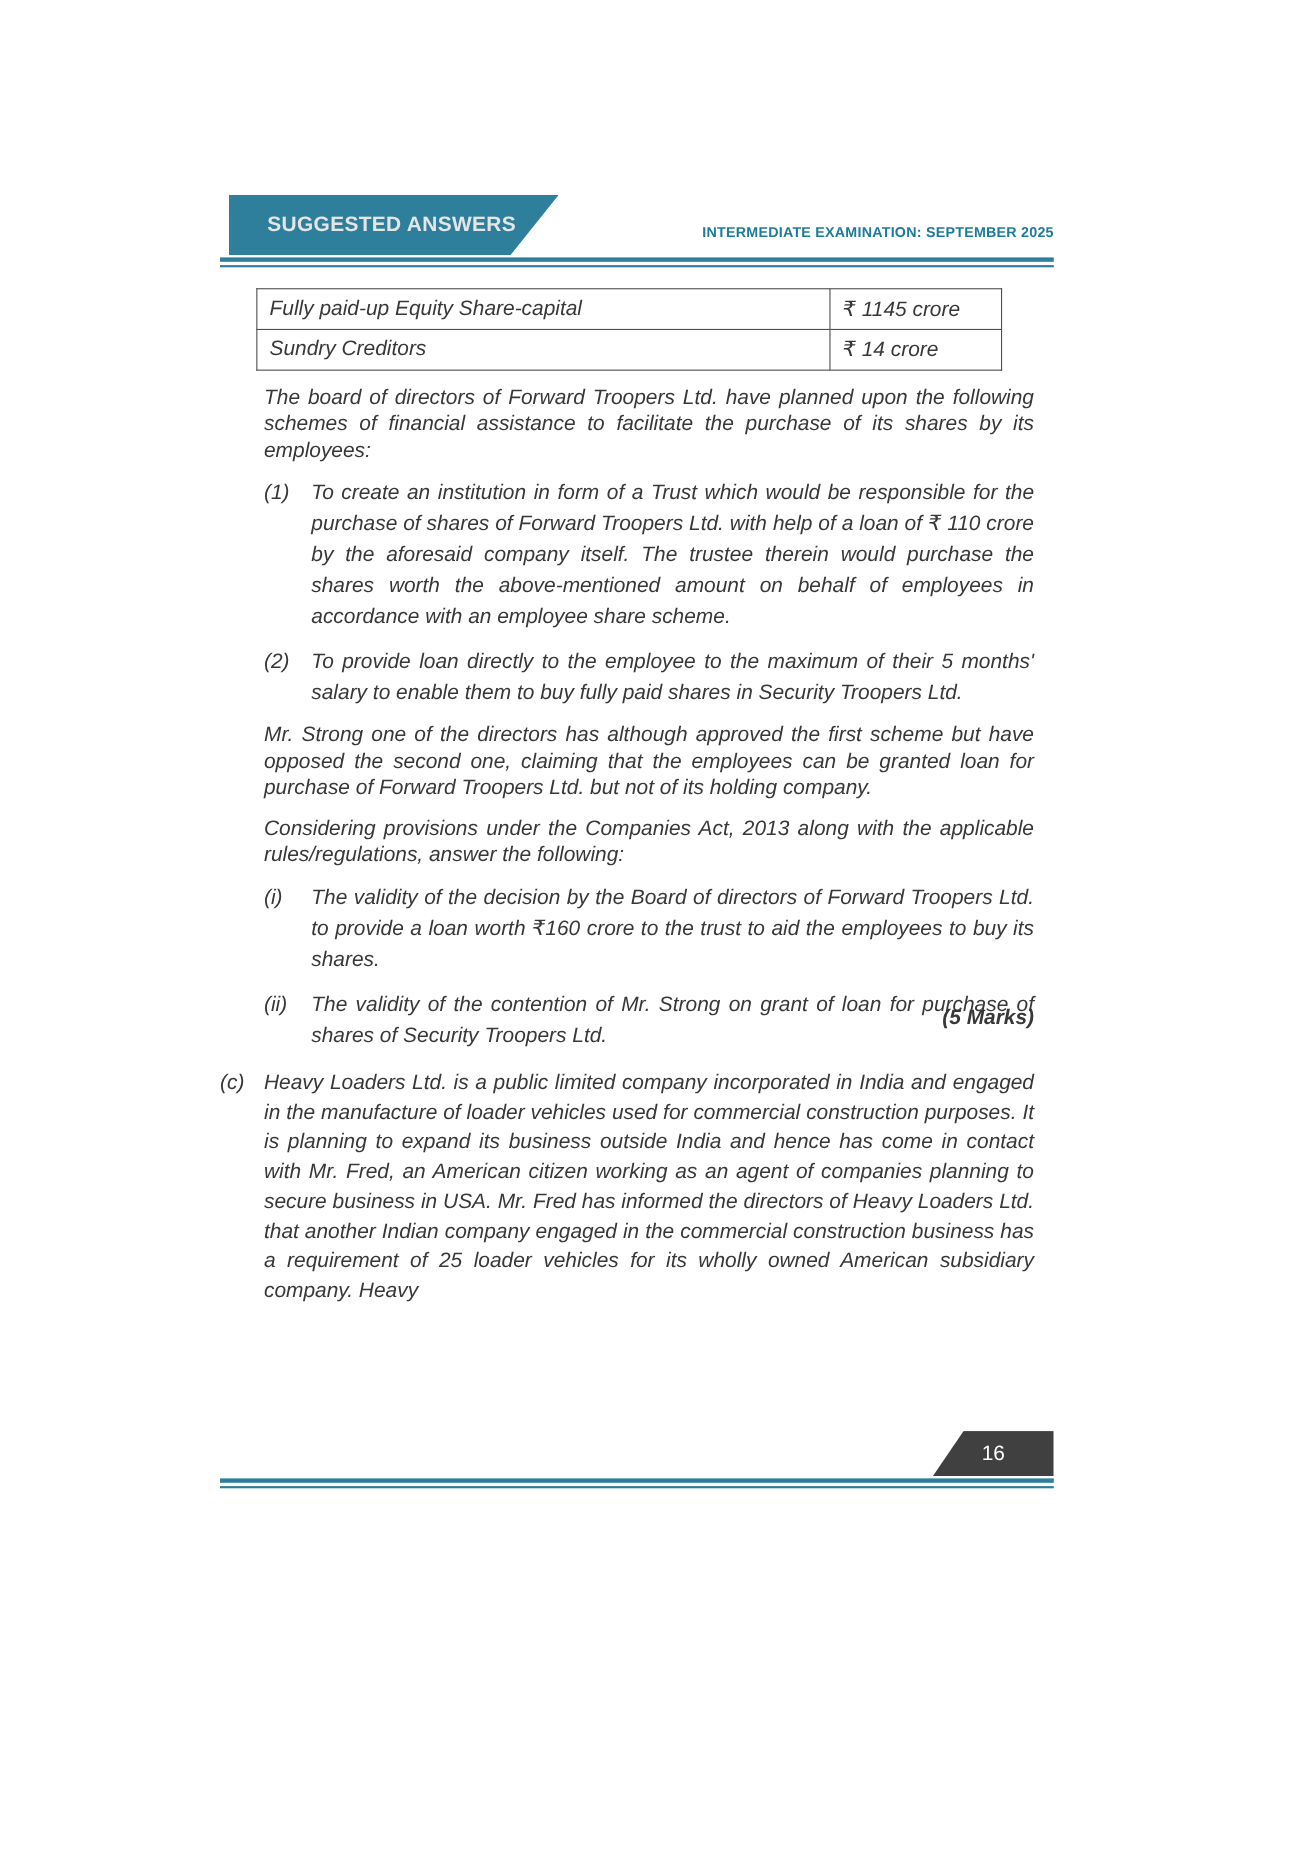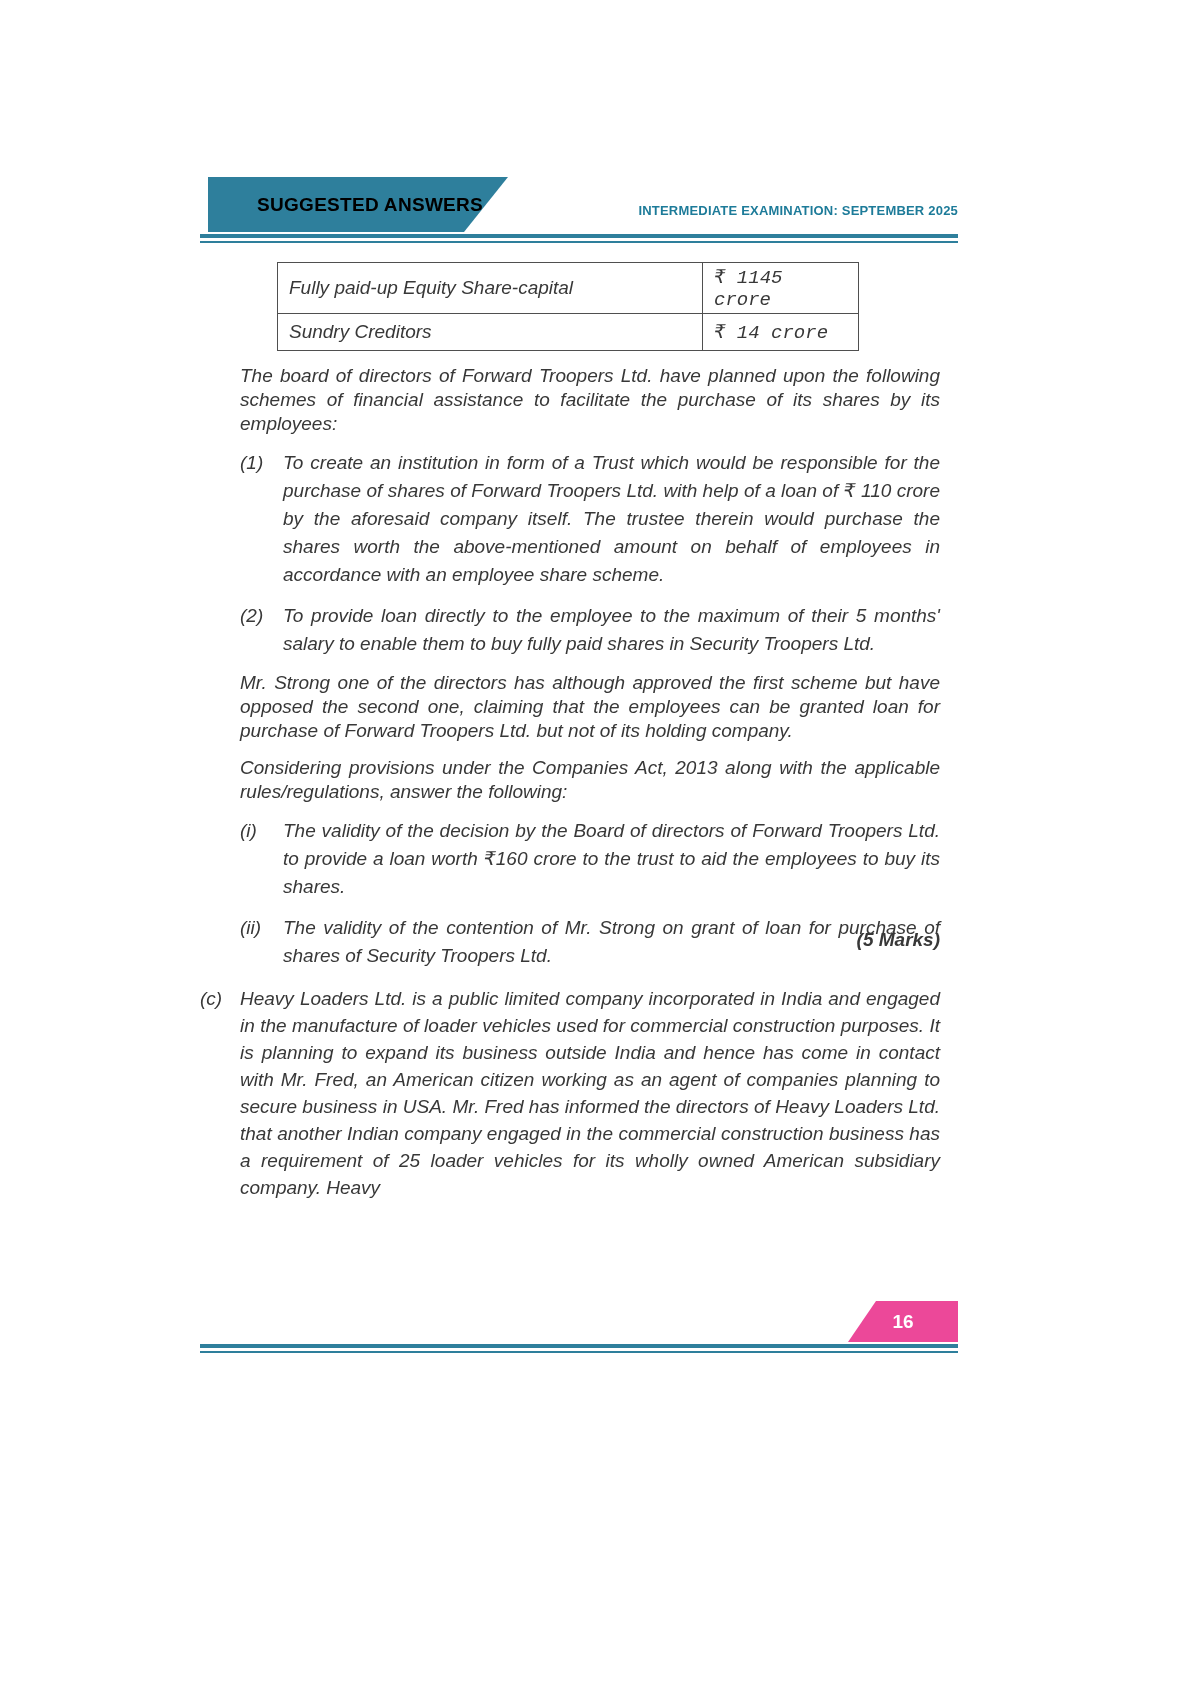--- a/index.html
+++ b/index.html
@@ -18,25 +18,24 @@
   .banner {
     position:absolute;
     left:208px; top:177px;
     width:300px; height:55px;
     background:#2e7f9c;
     clip-path:polygon(0 0, 100% 0, calc(100% - 44px) 100%, 0 100%);
     display:flex; align-items:center;
     padding-left:35px;
   }
   .banner-text {
-    color:#000000;
+    color:#e5e5e5;
     font-weight:700;
     font-size:19px;
     letter-spacing:0.3px;
-    margin-left:14px;
   }
   .header-title {
     position:absolute;
     top:203px; right:233px;
     color:#1d7b99;
     font-weight:700;
     font-size:13px;
     letter-spacing:0.2px;
   }
   .rule { position:absolute; left:200px; width:758px; }
@@ -48,33 +47,33 @@
   .content {
     position:absolute;
     left:200px; top:262px;
     width:758px;
     font-style:italic;
     color:#383838;
     font-size:19px;
   }
 
   table.fin-table {
-    margin-left:77px;
-    width:582px;
+    margin-left:33px;
+    width:678px;
     border-collapse:collapse;
   }
   table.fin-table td {
     border:1px solid #4f4f4f;
     height:37px;
     padding:2px 11px;
     font-size:19px;
     color:#383838;
     vertical-align:middle;
   }
-  table.fin-table td.val { width:156px;font-family:Liberation Mono, monospace; }
+  table.fin-table td.val { width:156px; }
 
   .para {
     margin:13px 0 13px 40px;
     width:700px;
     text-align:justify;
     line-height:24px;
   }
 
   .list-item {
     display:flex;
@@ -104,25 +103,25 @@
     flex:1;
     text-align:justify;
     line-height:27px;
   }
 
   
   .page-tab {
     position:absolute;
     left:848px; top:1301px;
     width:110px; height:41px;
-    background:#ec4899;
+    background:#404040;
     clip-path:polygon(28px 0, 100% 0, 100% 100%, 0 100%);
     display:flex; align-items:center; justify-content:center;
     color:#ffffff;
-    font-weight:700;
+    font-weight:400;
     font-size:19px;
   }
   .footer-rule { top:1344px; }
 </style>
 </head>
 <body>
 
 <div class="page">
 
   <div class="banner">

